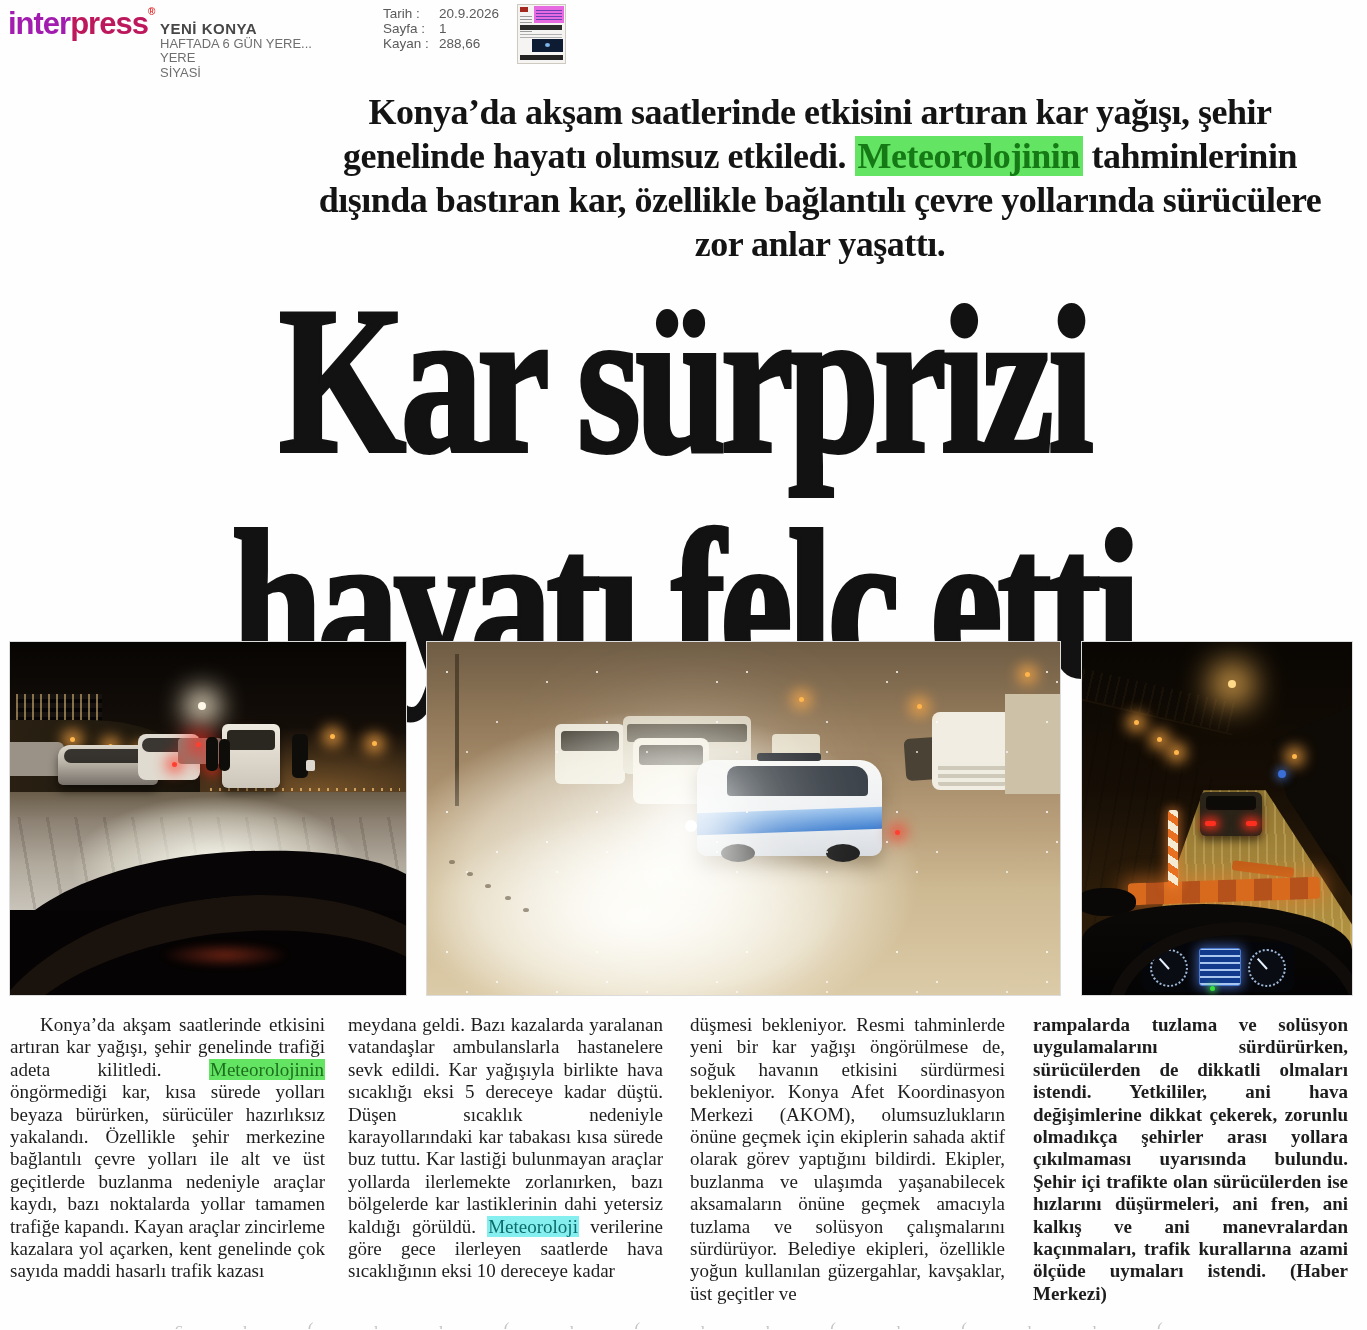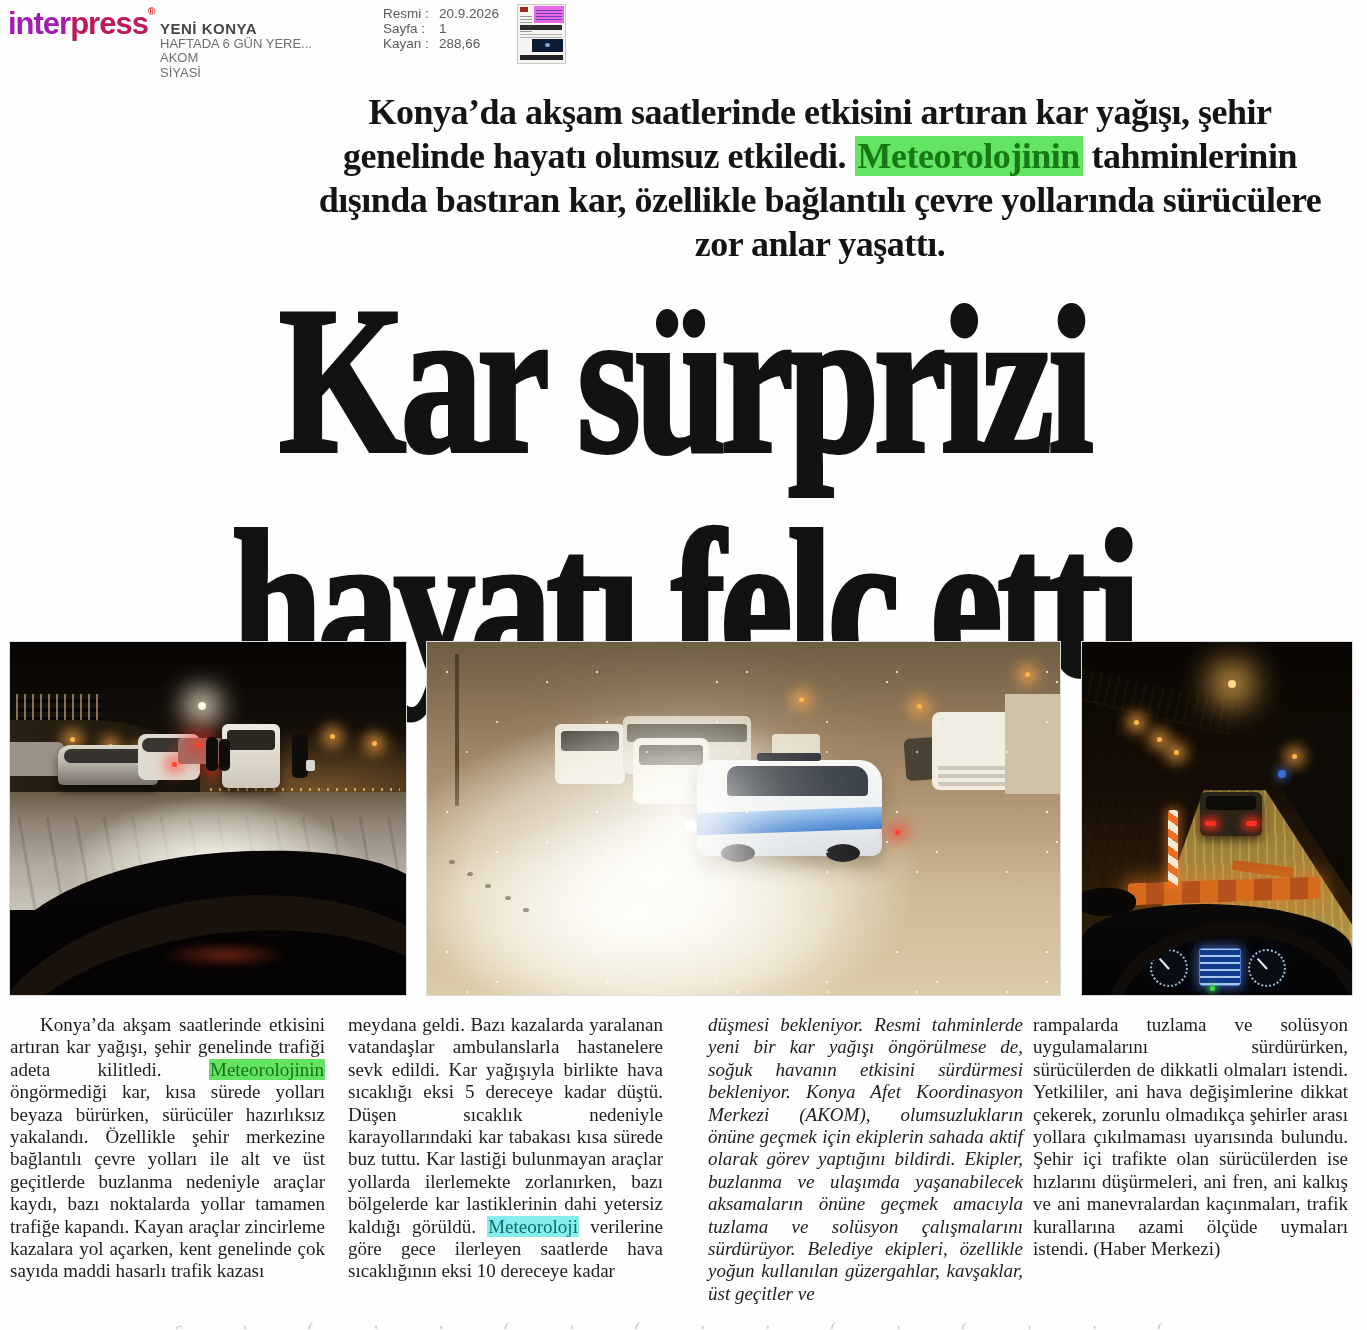--- a/index.html
+++ b/index.html
@@ -139,44 +139,44 @@
   #p3 .cluster{left:60px;top:300px;width:152px;height:50px;background:#05060a;border-radius:8px;}
   #p3 .gauge{position:absolute;top:7px;width:34px;height:34px;border-radius:50%;background:#090c12;border:2px dotted #9fb8d8;}
   #p3 .needle{position:absolute;left:16px;bottom:16px;width:2px;height:14px;background:#e8f2ff;transform:rotate(-42deg);transform-origin:bottom;}
   #p3 .screen{position:absolute;left:57px;top:6px;width:40px;height:36px;background:#123a8c;border:1px solid #4a7ad0;border-radius:3px;
       background-image:repeating-linear-gradient(0deg,rgba(195,222,255,.85) 0 2px,transparent 2px 7px);box-shadow:0 0 12px 2px rgba(90,140,255,.6);}
   #p3 .gdot{left:128px;top:344px;width:5px;height:5px;border-radius:50%;background:#35e03a;box-shadow:0 0 6px 2px rgba(60,230,70,.7);}
   
   .bodytext{position:absolute;top:1014px;width:315px;font-size:19px;line-height:22.4px;
       text-align:justify;color:#1d1d1d;}
   #col0{left:10px;text-indent:30px;}
-  #col1{left:348px;} #col2{left:708px;font-style:italic;} #col3{left:1033px;}
+  #col1{left:348px;} #col2{left:690px;} #col3{left:1033px;font-weight:bold;}
   .hl-green{background:#63e463;color:#1d6e1d;padding:0 1px;}
   .hl-cyan{background:#85efef;color:#0d6b6b;padding:0 1px;}
   
   .artifact{position:absolute;left:175px;top:1319px;width:1000px;height:10px;overflow:hidden;
       color:#c4c4c4;font-size:17px;letter-spacing:6px;word-spacing:44px;filter:blur(.4px);}
 </style>
 </head>
 <body>
 
 <div class="page">
 
   <div class="logo"><span class="l1">inter</span><span class="l2">press</span><span class="reg">®</span></div>
 
   <div class="pub">
     <div class="pname">YENİ KONYA</div>
     <div>HAFTADA 6 GÜN YERE...</div>
-    <div>AKOM</div>
+    <div>YERE</div>
     <div>SİYASİ</div>
   </div>
 
   <div class="meta">
     <div class="row">
-        <span class="lab">Resmi :</span>
+        <span class="lab">Tarih :</span>
         <span class="val">20.9.2026</span>
       </div>
     <div class="row">
         <span class="lab">Sayfa :</span>
         <span class="val">1</span>
       </div>
     <div class="row">
         <span class="lab">Kayan :</span>
         <span class="val">288,66</span>
       </div>

